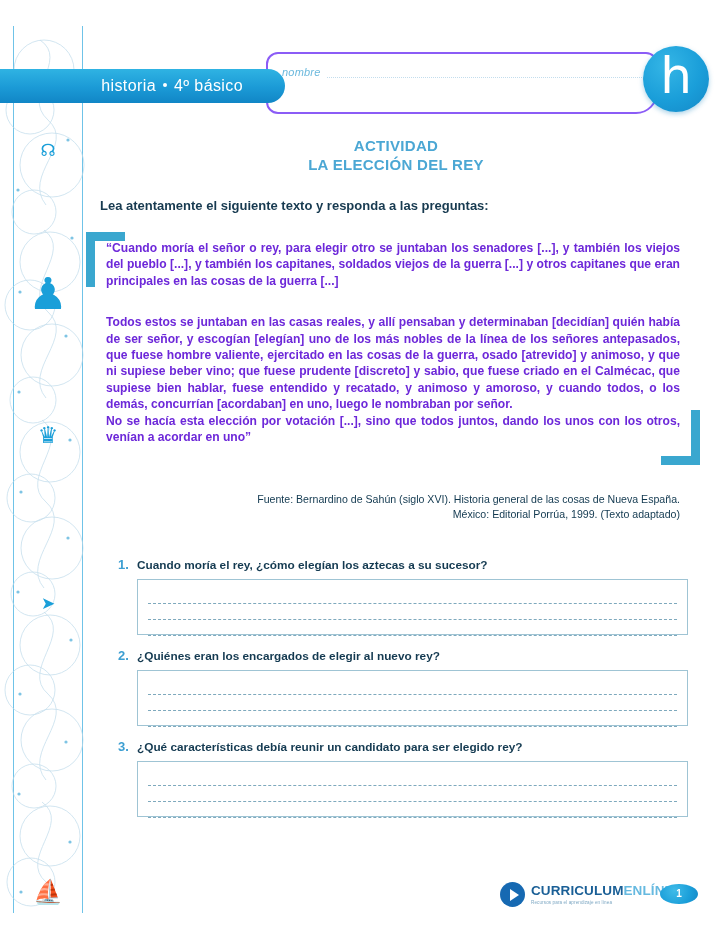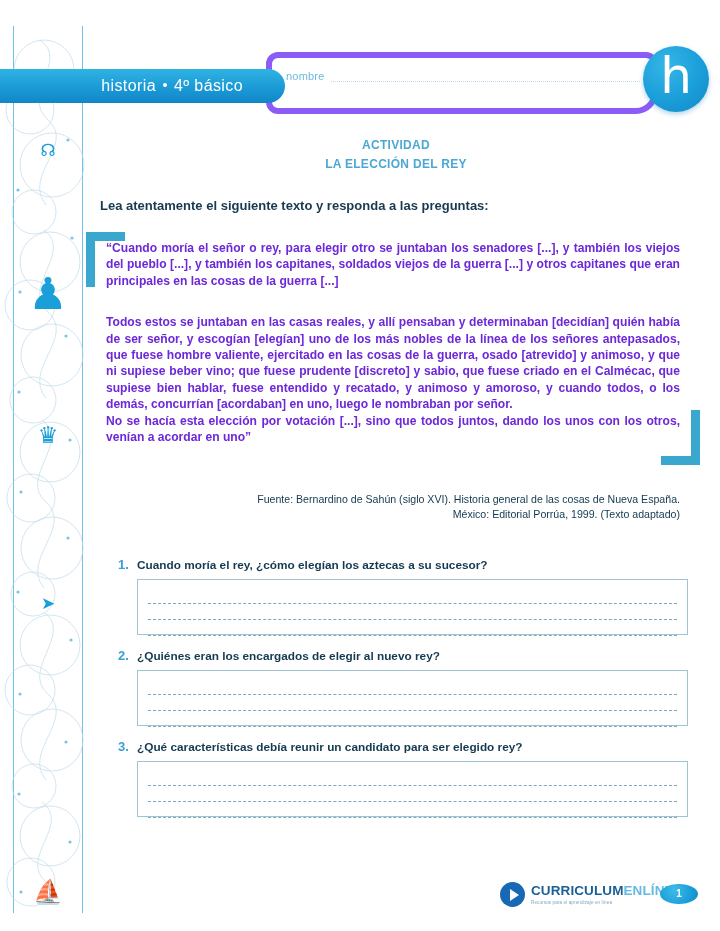--- a/index.html
+++ b/index.html
@@ -39,24 +39,25 @@
     color: #1a9fd9;
   }
 
   
   #header { position: absolute; left: 0; top: 0; width: 720px; height: 130px; }
 
   #name-card {
     position: absolute;
     left: 266px; top: 52px;
     width: 392px; height: 62px;
-    border: 6px solid #8b5cf6;
+    border: 2px solid #8b5cf6;
     border-radius: 12px 12px 22px 12px;
     background: #ffffff;
     box-sizing: border-box;
+    font-style: italic;
   }
   .field-row { position: absolute; left: 14px; height: 16px; }
   .field-row.row1 { top: 12px; right: 12px; }
   .field-row.row2 { top: 36px; right: 12px; }
   .field-label {
     font-size: 11px;
     color: #6cb9dd;
     letter-spacing: .2px;
     float: left;
     margin-right: 6px;
@@ -107,21 +108,21 @@
     box-shadow: 0 2px 5px rgba(20,130,190,.35);
   }
 
   
   #activity-title {
     position: absolute;
     left: 96px; top: 136px;
     width: 600px;
     text-align: center;
     color: #4ba7d4;
-    font-size: 12px;
+    font-size: 15px;
     font-weight: bold;
     letter-spacing: .3px;
     line-height: 19px;
   }
 
   #instruction {
     position: absolute;
     left: 100px; top: 198px;
     width: 590px;
     font-size: 13px;

